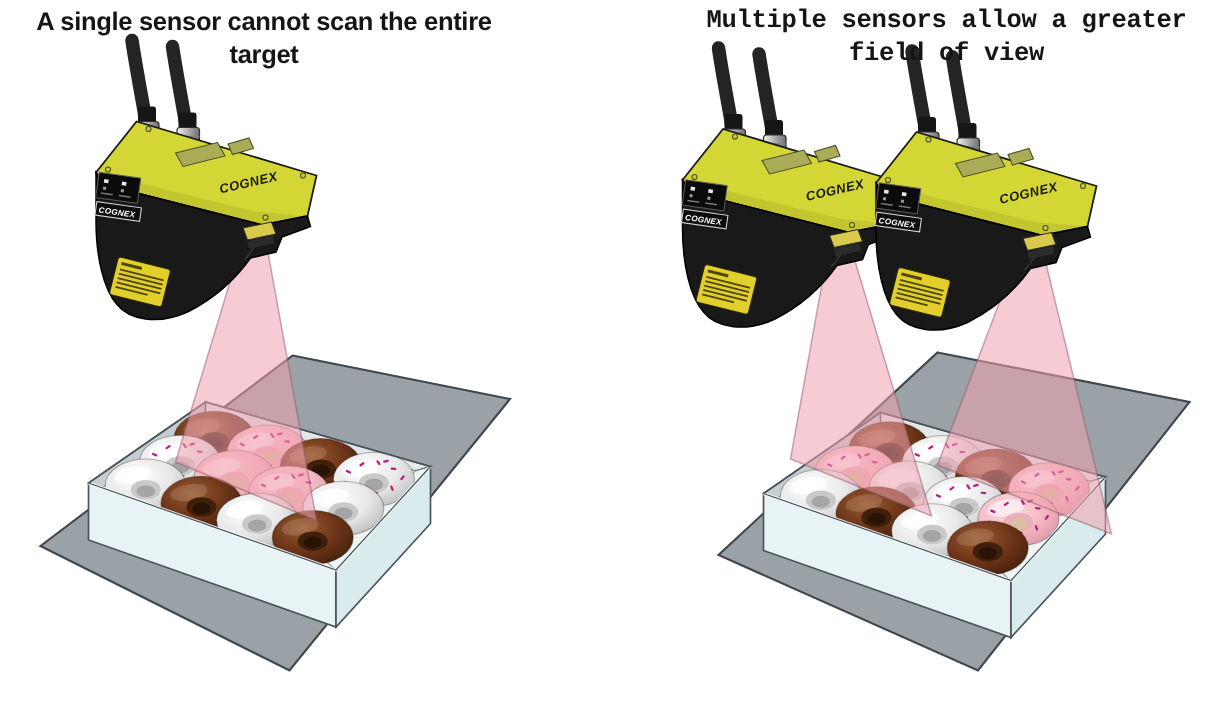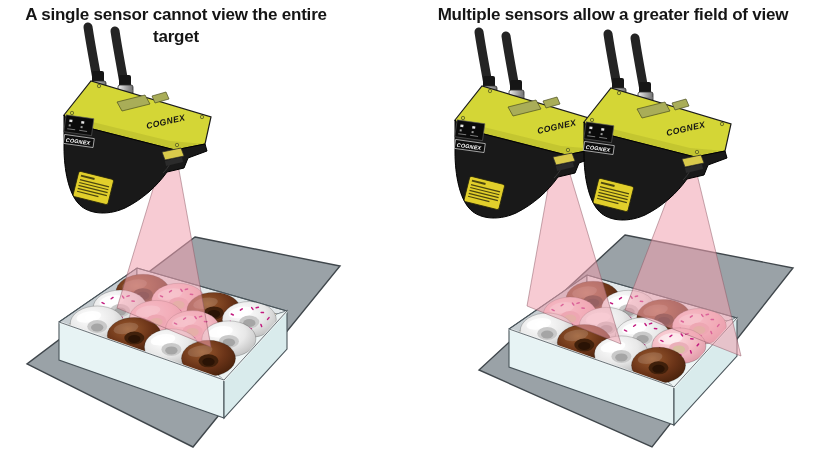--- a/index.html
+++ b/index.html
@@ -6,21 +6,21 @@
   #stage {
     position:relative; width:817px; height:468px; background:#ffffff;
     font-family:"Liberation Sans", sans-serif; overflow:hidden;
   }
   #scene { position:absolute; left:0; top:0; }
   .title {
     position:absolute; top:4px; font-size:17px; font-weight:600;
     color:#151515; text-align:center; letter-spacing:-0.2px; line-height:22px;
   }
   #title-single   { left:0px;   width:352px; }
-  #title-multiple { left:437px; width:352px; }
+  #title-multiple { left:455px; width:352px;font-family:Liberation Mono, monospace; }
   .fan { fill:#f0a0ae; fill-opacity:0.55; stroke:#8e5a66; stroke-opacity:0.5; stroke-width:1; }
 </style>
 </head>
 <body>
 
 <div id="stage">
 
   <svg id="scene" width="817" height="468" viewBox="0 0 817 468">
     <defs>
       <radialGradient id="grad-chocolate" cx="38%" cy="32%" r="78%">
@@ -370,15 +370,15 @@
           </g>
         <use href="#box-front-proto"></use>
       </g>
       <polygon class="fan" points="553,161 567,164 621,344 527,306"></polygon>
       <polygon class="fan" points="681,163 695,166 741,356 625,310"></polygon>
       <use href="#sensor-proto" transform="translate(446,30)"></use>
       <use href="#sensor-proto" transform="translate(575,32)"></use>
     </g>
   </svg>
 
-  <div class="title" id="title-single">A single sensor cannot view the entire target</div>
+  <div class="title" id="title-single">A single sensor cannot scan the entire target</div>
   <div class="title" id="title-multiple">Multiple sensors allow a greater field of view</div>
 </div>
 
 </body></html>

